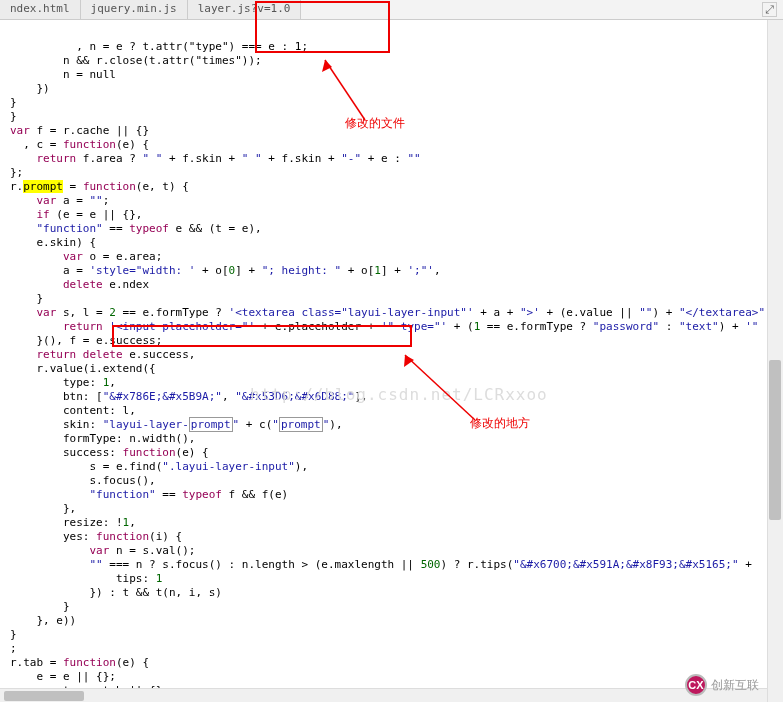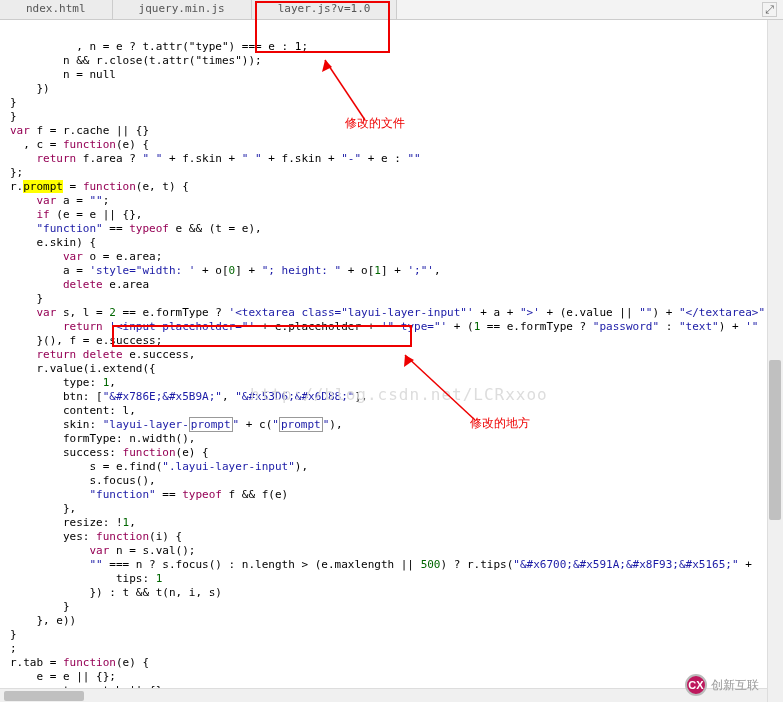--- a/index.html
+++ b/index.html
@@ -1,18 +1,18 @@
 <!DOCTYPE html>
 <html><head>
 <meta charset="utf-8">
 <style>
 * { margin: 0; padding: 0; box-sizing: border-box; }
 body { font-family: Consolas, Monaco, monospace; font-size: 11px; background: #fff; width: 783px; height: 702px; overflow: hidden; position: relative; }
 .tab-bar { display: flex; background: #f3f3f3; border-bottom: 1px solid #ccc; height: 20px; }
-.tab { padding: 2px 26px; border-right: 1px solid #ccc; color: #555; font-size: 11px; cursor: pointer; background: #ececec; white-space: nowrap; }
+.tab { padding: 2px 10px; border-right: 1px solid #ccc; color: #555; font-size: 11px; cursor: pointer; background: #ececec; white-space: nowrap; }
 .tab.active { background: #fff; border-top: 1px solid #999; }
 .tab-close { margin-left: 6px; color: #888; font-size: 10px; }
 .icon-corner { position: absolute; top: 2px; right: 6px; font-size: 11px; color: #666; border: 1px solid #ccc; padding: 0 2px; }
 .code-area { padding: 6px 0 0 10px; font-family: Consolas, Monaco, monospace; font-size: 11px; line-height: 14px; white-space: pre; color: #000; position: relative; }
 .kw { color: #950055; }
 .str { color: #1a1aa6; }
 .num { color: #006600; }
 .highlight-prompt { background: #ffff00; }
 .boxed-prompt { border: 1px solid #999; padding: 0 1px; }
 .red-box { position: absolute; border: 2px solid #e00; pointer-events: none; }
@@ -47,21 +47,21 @@
 <span><span>  , c = </span><span class="kw">function</span><span>(e) {</span></span>
 <span><span class="kw">    return</span><span> f.area ? </span><span class="str">" "</span><span> + f.skin + </span><span class="str">" "</span><span> + f.skin + </span><span class="str">"-"</span><span> + e : </span><span class="str">""</span></span>
 <span>};</span>
 <span><span>r.</span><span class="highlight-prompt">prompt</span><span> = </span><span class="kw">function</span><span>(e, t) {</span></span>
 <span><span class="kw">    var</span><span> a = </span><span class="str">""</span><span>;</span></span>
 <span><span class="kw">    if</span><span> (e = e || {},</span></span>
 <span><span>    </span><span class="str">"function"</span><span> == </span><span class="kw">typeof</span><span> e &amp;&amp; (t = e),</span></span>
 <span>    e.skin) {</span>
 <span><span class="kw">        var</span><span> o = e.area;</span></span>
 <span><span>        a = </span><span class="str">'style="width: '</span><span> + o[</span><span class="num">0</span><span>] + </span><span class="str">"; height: "</span><span> + o[</span><span class="num">1</span><span>] + </span><span class="str">';"'</span><span>,</span></span>
-<span><span class="kw">        delete</span><span> e.area</span></span>
+<span><span class="kw">        delete</span><span> e.ndex</span></span>
 <span>    }</span>
 <span><span class="kw">    var</span><span> s, l = </span><span class="num">2</span><span> == e.formType ? </span><span class="str">'&lt;textarea class="layui-layer-input"'</span><span> + a + </span><span class="str">"&gt;'</span><span> + (e.value || </span><span class="str">""</span><span>) + </span><span class="str">"&lt;/textarea&gt;"</span></span>
 <span><span class="kw">        return</span><span class="str"> '&lt;input</span><span class="str"> placeholder="'</span><span> + e.placeholder + </span><span class="str">'"</span><span class="str"> type="'</span><span> + (</span><span class="num">1</span><span> == e.formType ? </span><span class="str">"password"</span><span> : </span><span class="str">"text"</span><span>) + </span><span class="str">'"</span></span>
 <span>    }(), f = e.success;</span>
 <span><span class="kw">    return</span><span> </span><span class="kw">delete</span><span> e.success,</span></span>
 <span>    r.value(i.extend({</span>
 <span><span>        type: </span><span class="num">1</span><span>,</span></span>
 <span><span>        btn: [</span><span class="str">"&amp;#x786E;&amp;#x5B9A;"</span><span>, </span><span class="str">"&amp;#x53D6;&amp;#x6D88;"</span><span>],</span></span>
 <span>        content: l,</span>
 <span><span>        skin: </span><span class="str">"layui-layer-</span><span class="str boxed-prompt">prompt</span><span class="str">"</span><span> + c(</span><span class="str">"</span><span class="str boxed-prompt">prompt</span><span class="str">"</span><span>),</span></span>

